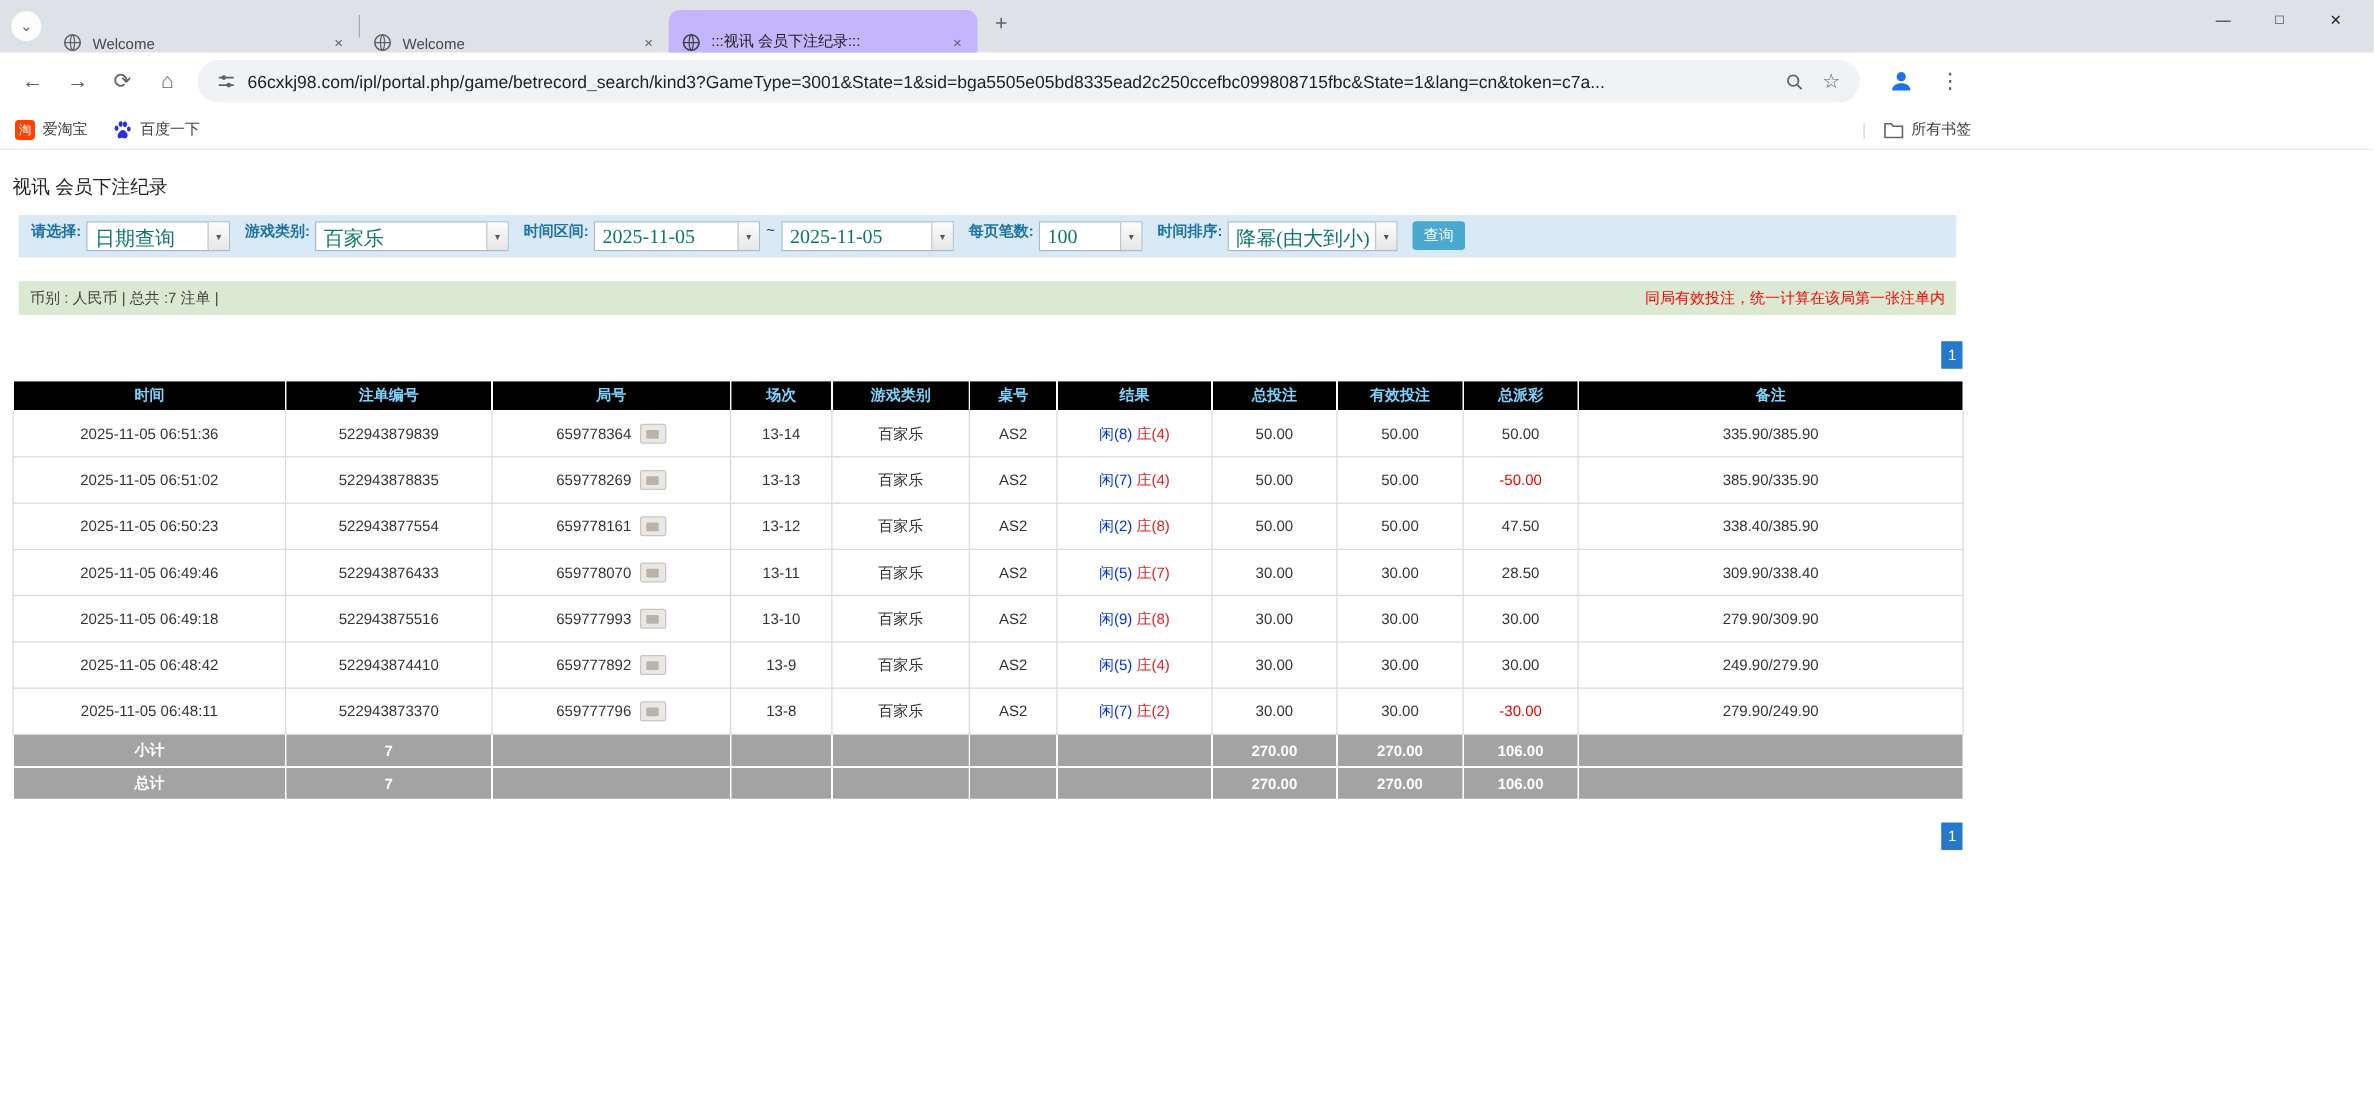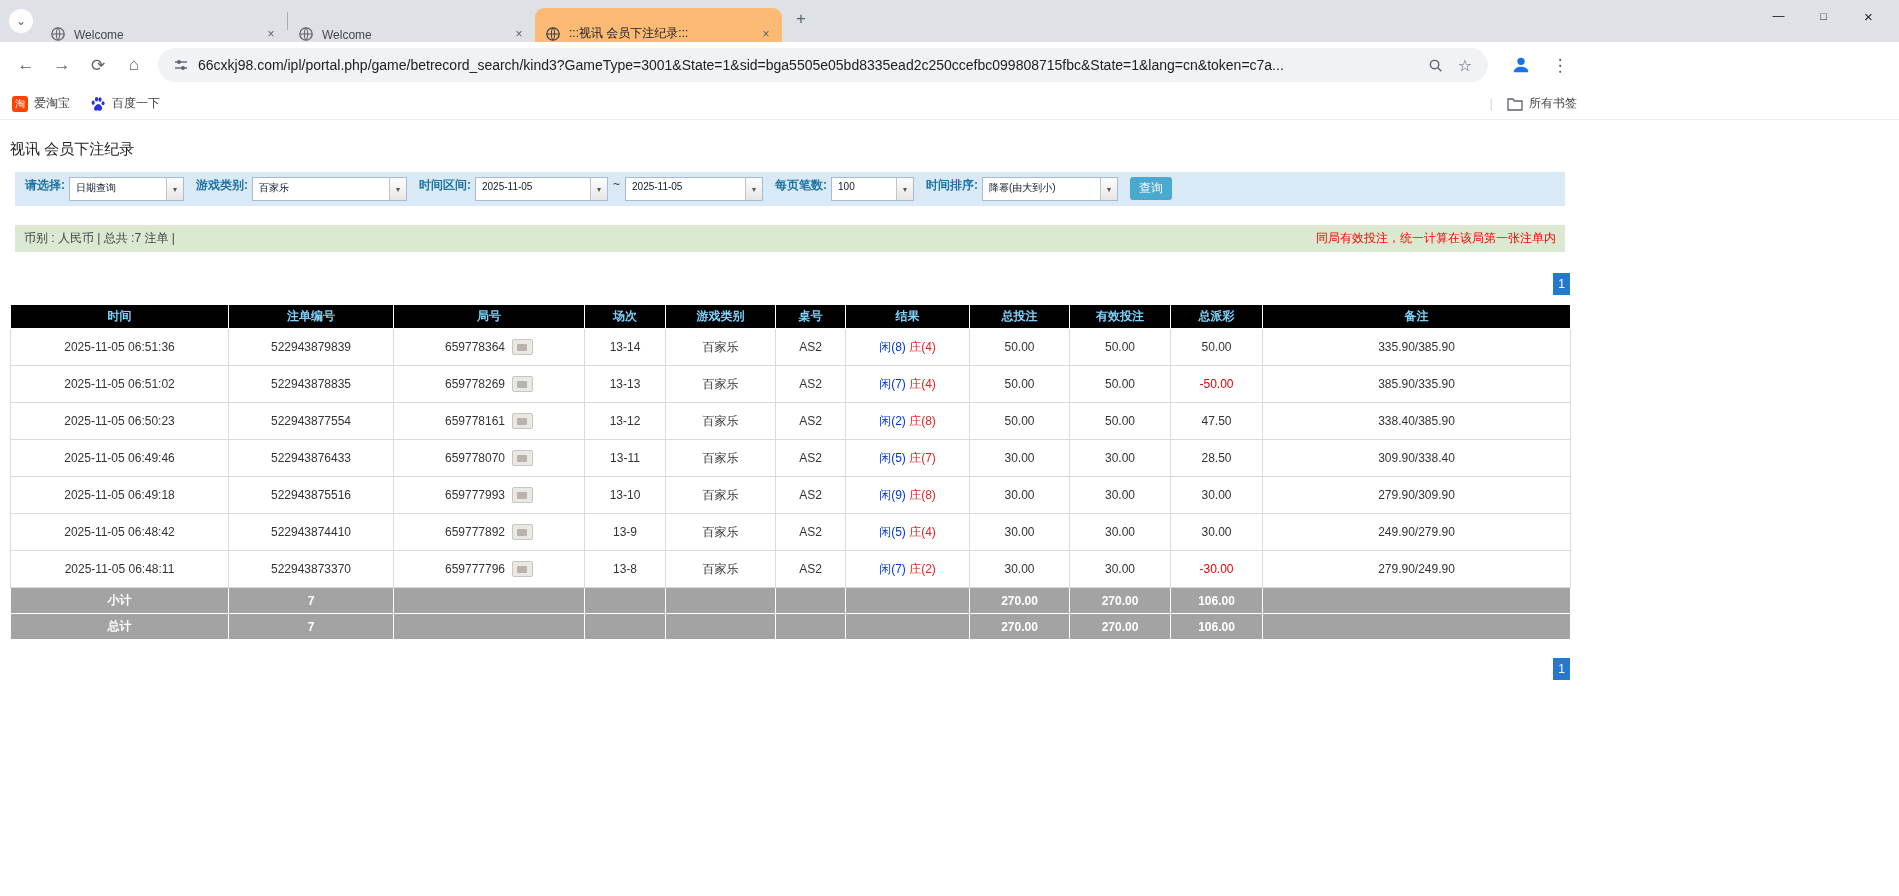--- a/index.html
+++ b/index.html
@@ -15,21 +15,21 @@
   .tab-search {
     position:absolute; left:9px; top:9px; width:24px; height:24px; border-radius:50%;
     background:#fdfdfe; color:#5f6368; font-size:12px;
     display:flex; align-items:center; justify-content:center; cursor:pointer;
   }
   .tabs { position:absolute; left:40px; bottom:0; display:flex; align-items:flex-end; height:42px; }
   .tab {
     width:247px; height:34px; display:flex; align-items:flex-end;
     padding:0 8px 0 10px; border-radius:9px 9px 0 0; color:#45494e; cursor:pointer;
   }
-  .tab.active { background:#fdba74; color:#202124; }
+  .tab.active { background:#c4b5fd; color:#202124; }
   .favicon { width:16px; height:16px; margin-right:8px; flex:none; display:flex; }
   .tab-title { font-size:12px; flex:1; white-space:nowrap; overflow:hidden; text-overflow:ellipsis; }
   .tab-close {
     width:16px; height:16px; margin-left:6px; flex:none; border-radius:50%;
     color:#5f6368; font-size:12px; line-height:16px; text-align:center; cursor:pointer;
   }
   .tab-sep { width:1px; height:18px; background:#a6abb1; align-self:center; }
   .new-tab-btn {
     width:26px; height:26px; margin:0 0 4px 6px; align-self:center; border-radius:50%;
     color:#5f6368; font-size:17px; display:flex; align-items:center; justify-content:center; cursor:pointer;
@@ -74,21 +74,21 @@
   .page { padding-left:10px; }
   .page-title { margin:20px 0 0 0; font-size:15px; font-weight:normal; color:#222; }
 
   .filter-bar {
     margin:13px 0 0 5px; width:1550px; background:#d9e9f6;
     padding:5px 6px; display:flex; 
   }
   .filter-label { font-size:12px; font-weight:bold; color:#1e73a2; margin:0 4px 0 12px; white-space:nowrap; }
   .filter-label.first { margin-left:4px; }
   .combo { display:flex; align-items:stretch; height:24px; background:#fff; border:1px solid #a4bccb; cursor:pointer; }
-  .combo-text { font-size:10px; color:#0f172a; padding:3px 6px 0 6px; flex:1; white-space:nowrap; overflow:hidden; }
+  .combo-text { font-size:16px; color:#0f766e; padding:3px 6px 0 6px; flex:1; white-space:nowrap; overflow:hidden;font-family:Liberation Serif, serif; }
   .combo-arrow {
     width:17px; flex:none; border-left:1px solid #b7c8d3;
     background:linear-gradient(#fdfdfd,#e6e6e6); color:#555; font-size:8px;
     display:flex; align-items:center; justify-content:center;
   }
   .tilde { font-size:12px; color:#333; margin:0 5px; }
   .w115 { width:115px; } .w155 { width:155px; } .w133 { width:133px; }
   .w138 { width:138px; } .w83 { width:83px; } .w136 { width:136px; }
   .query-btn {
     margin-left:12px; height:23px; padding:0 9px; border:none; border-radius:3px;

